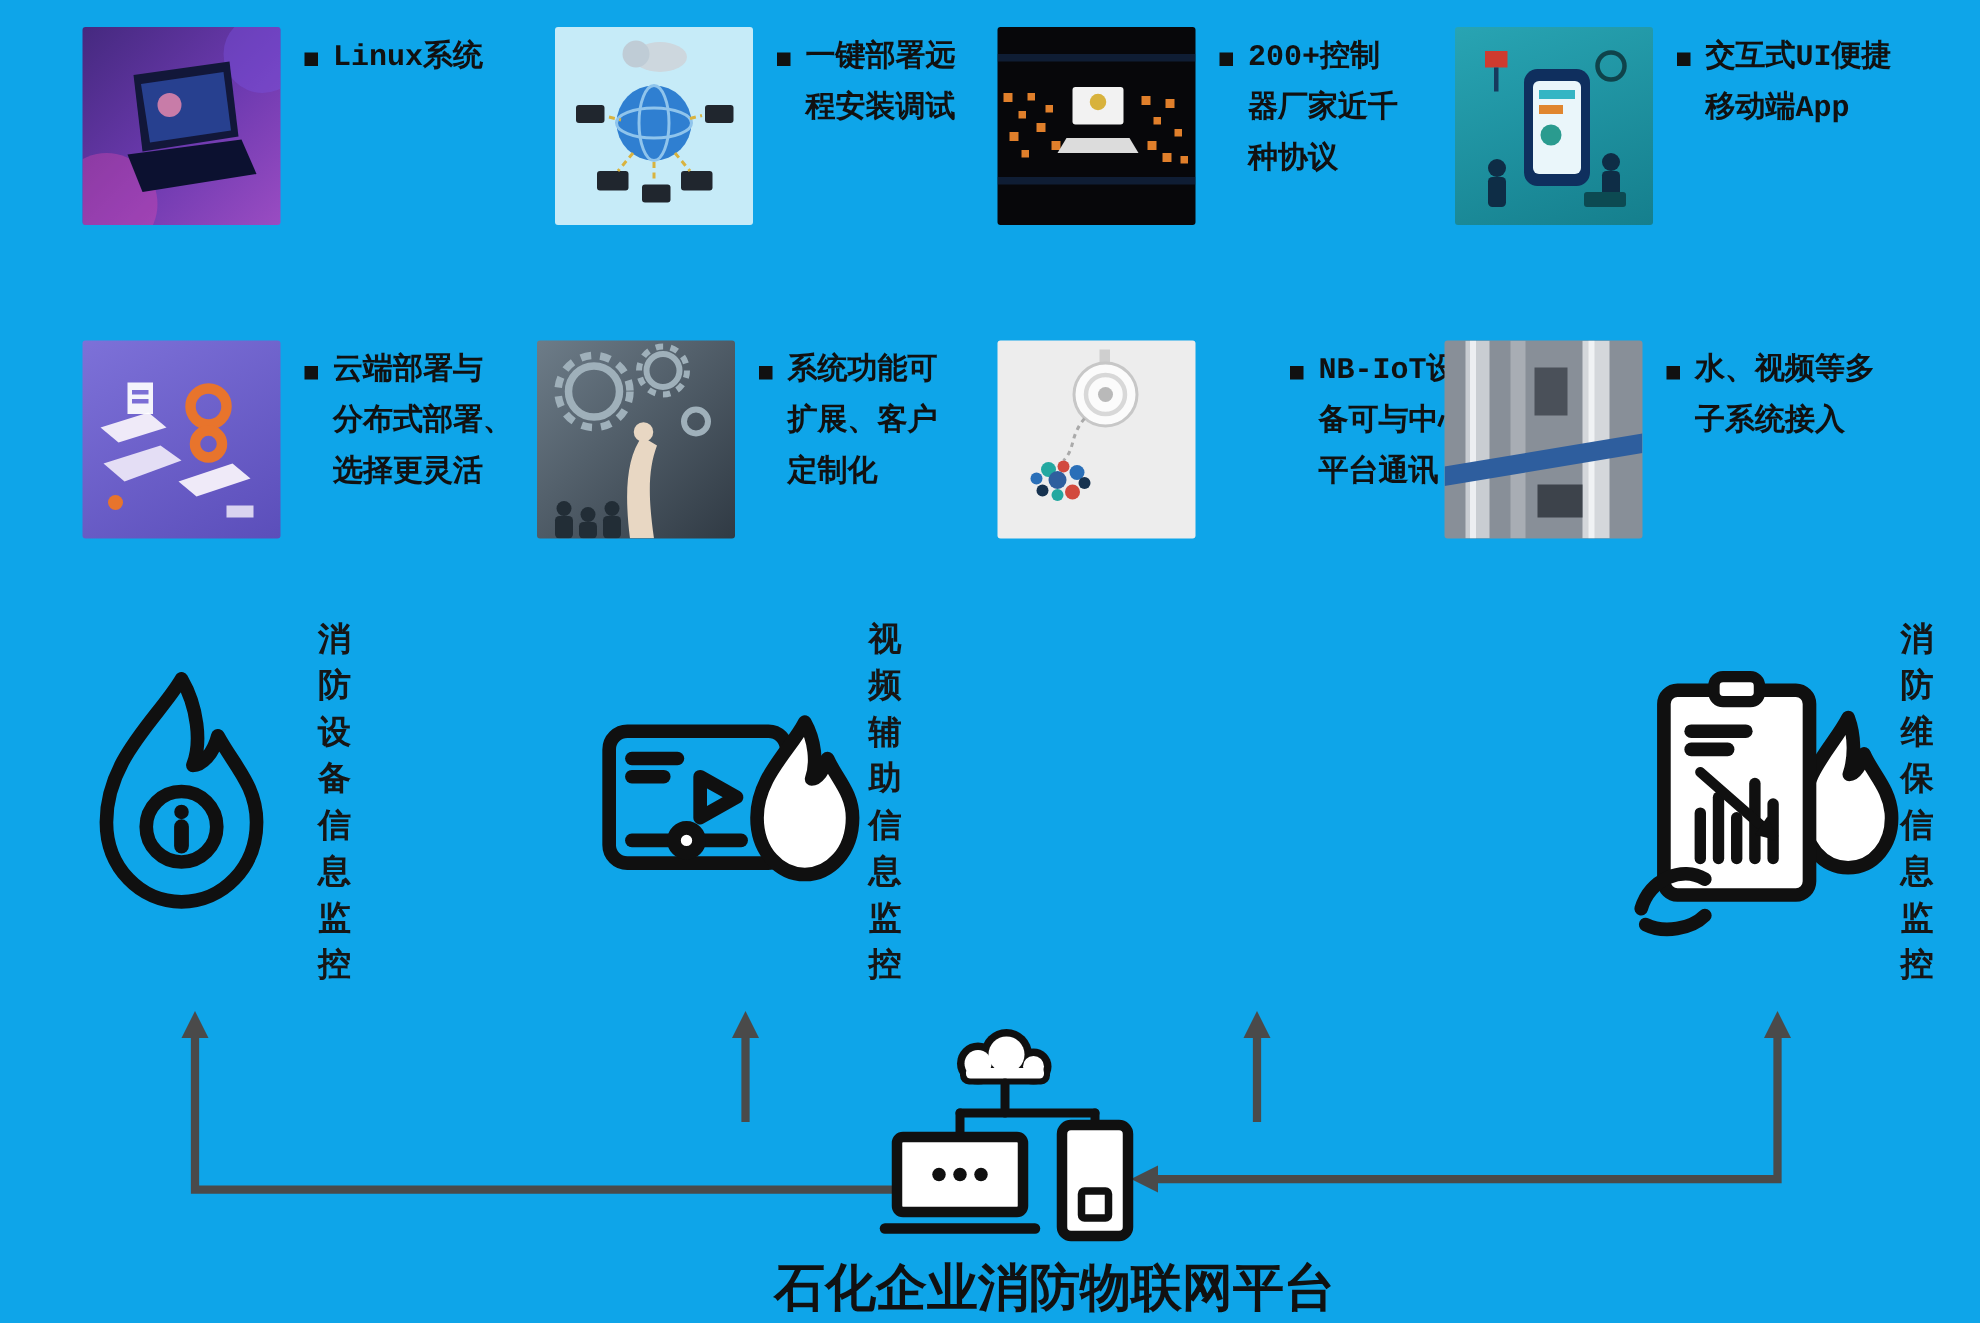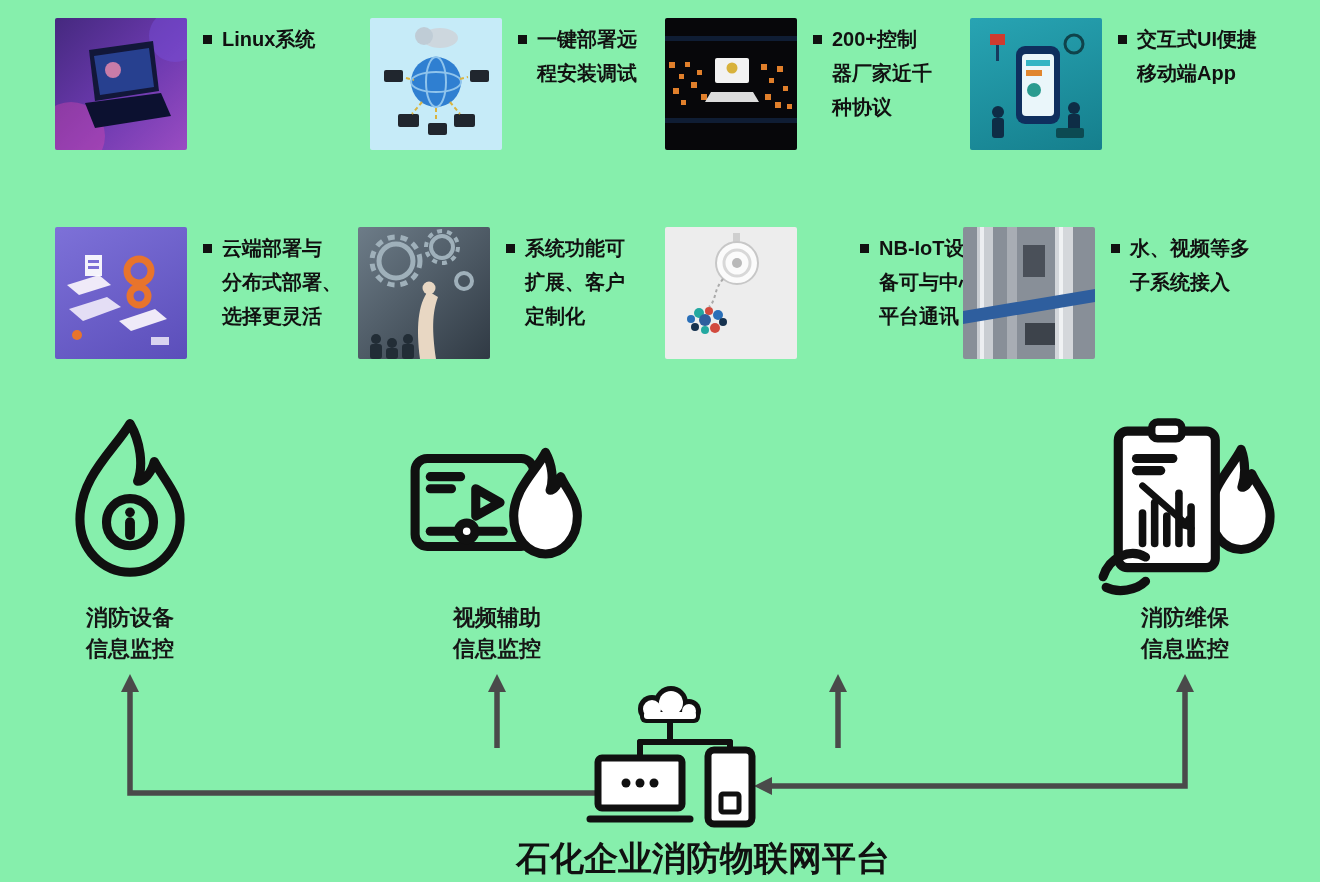--- a/index.html
+++ b/index.html
@@ -1,36 +1,36 @@
 <!DOCTYPE html>
 <html><head>
 <meta charset="utf-8">
 <style>
   html,body{margin:0;padding:0;background:#ffffff;}
   .canvas{
-    position:relative;width:1320px;height:882px;background:#86efac;overflow:hidden;
-    font-family:Liberation Sans, sans-serif;color:#111;
+    position:relative;width:1320px;height:882px;background:#0ea5e9;overflow:hidden;
+    font-family:Liberation Mono, monospace;color:#111;
   }
   
   .feature{position:absolute;display:flex;align-items:flex-start;}
   .thumb{width:132px;height:132px;flex:none;overflow:hidden;position:relative;border-radius:2px;}
   .thumb svg{position:absolute;inset:0;width:100%;height:100%;}
   .t1{background:linear-gradient(135deg,#45297f,#6d3ab0 55%,#9a4cc2);}
   .t2{background:#c6ebf8;}
   .t3{background:#07070a;}
   .t4{background:linear-gradient(160deg,#28a4b3,#157f8d);}
   .t5{background:linear-gradient(150deg,#7d71d8,#5b4eba);}
   .t6{background:linear-gradient(135deg,#6d7c88,#303a44);}
   .t7{background:#ededed;}
   .t8{background:#888f98;}
   .ftext{display:flex;margin-left:16px;padding-top:4px;}
   .bullet{width:9px;height:9px;background:#111;margin-top:13px;margin-right:10px;flex:none;}
   .flabel{font-size:20px;font-weight:700;line-height:34px;white-space:pre-line;color:#111;}
   
-  .module{position:absolute;top:412px;width:200px;display:flex;flex-direction:column;align-items:center;}
+  .module{position:absolute;top:412px;width:200px;display:flex;flex-direction:row;align-items:center;}
   .micon{height:190px;display:flex;align-items:center;justify-content:center;}
   .micon svg{width:182px;height:182px;}
   .mlabel{font-size:22px;font-weight:700;text-align:center;line-height:31px;white-space:pre-line;color:#161616;margin-top:0;}
   
   .server{position:absolute;left:580px;top:682px;width:190px;height:155px;}
   .server svg{width:100%;height:100%;}
   .platform-title{position:absolute;left:430px;top:836px;width:460px;text-align:right;
     font-size:34px;font-weight:700;color:#111;}
   .arrows{position:absolute;inset:0;width:1320px;height:882px;pointer-events:none;}
 </style>

